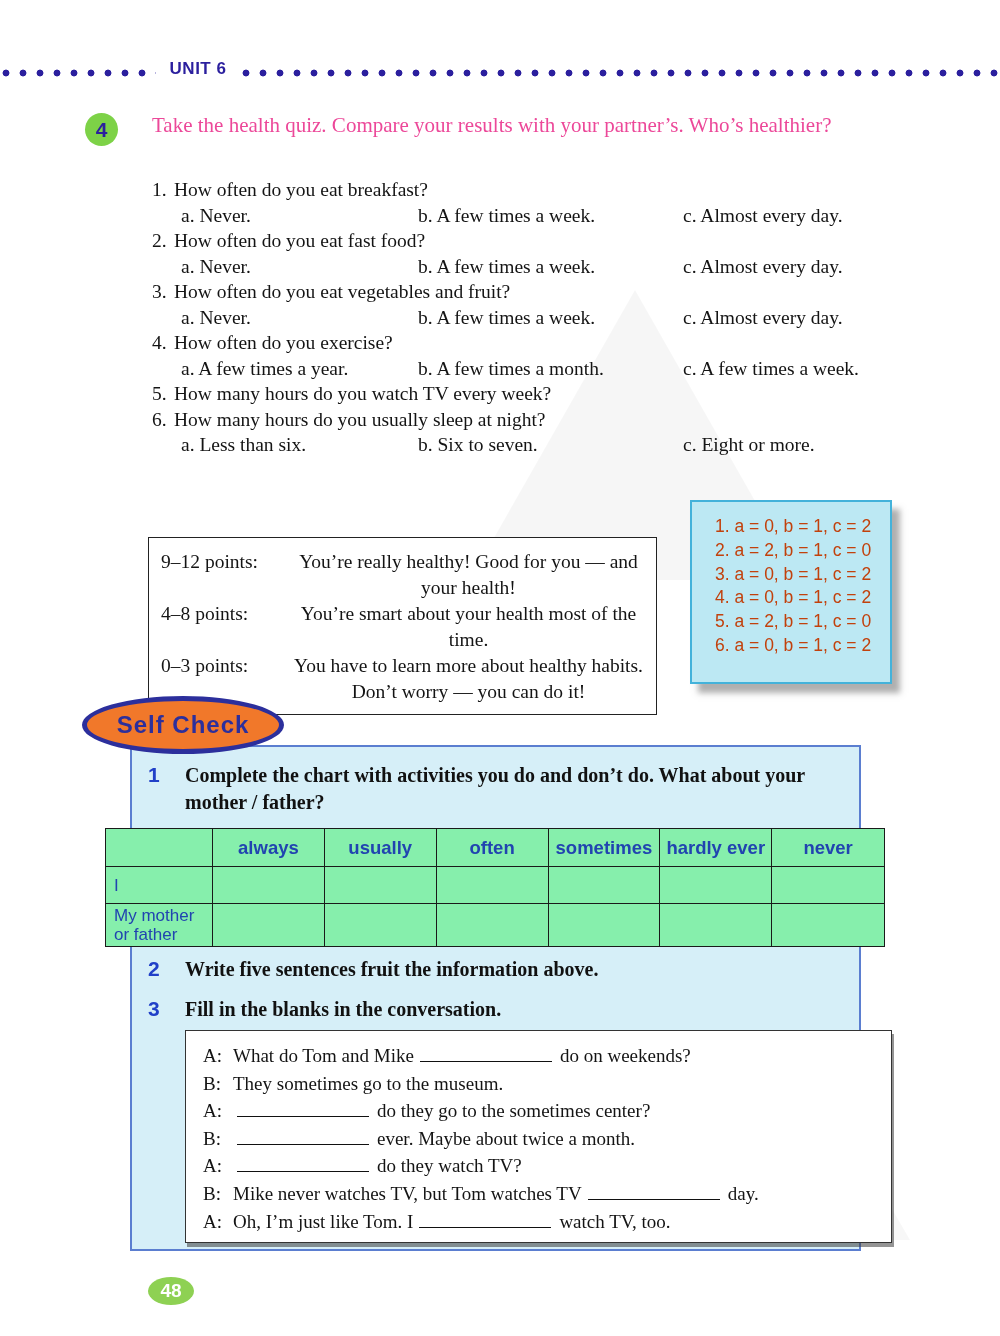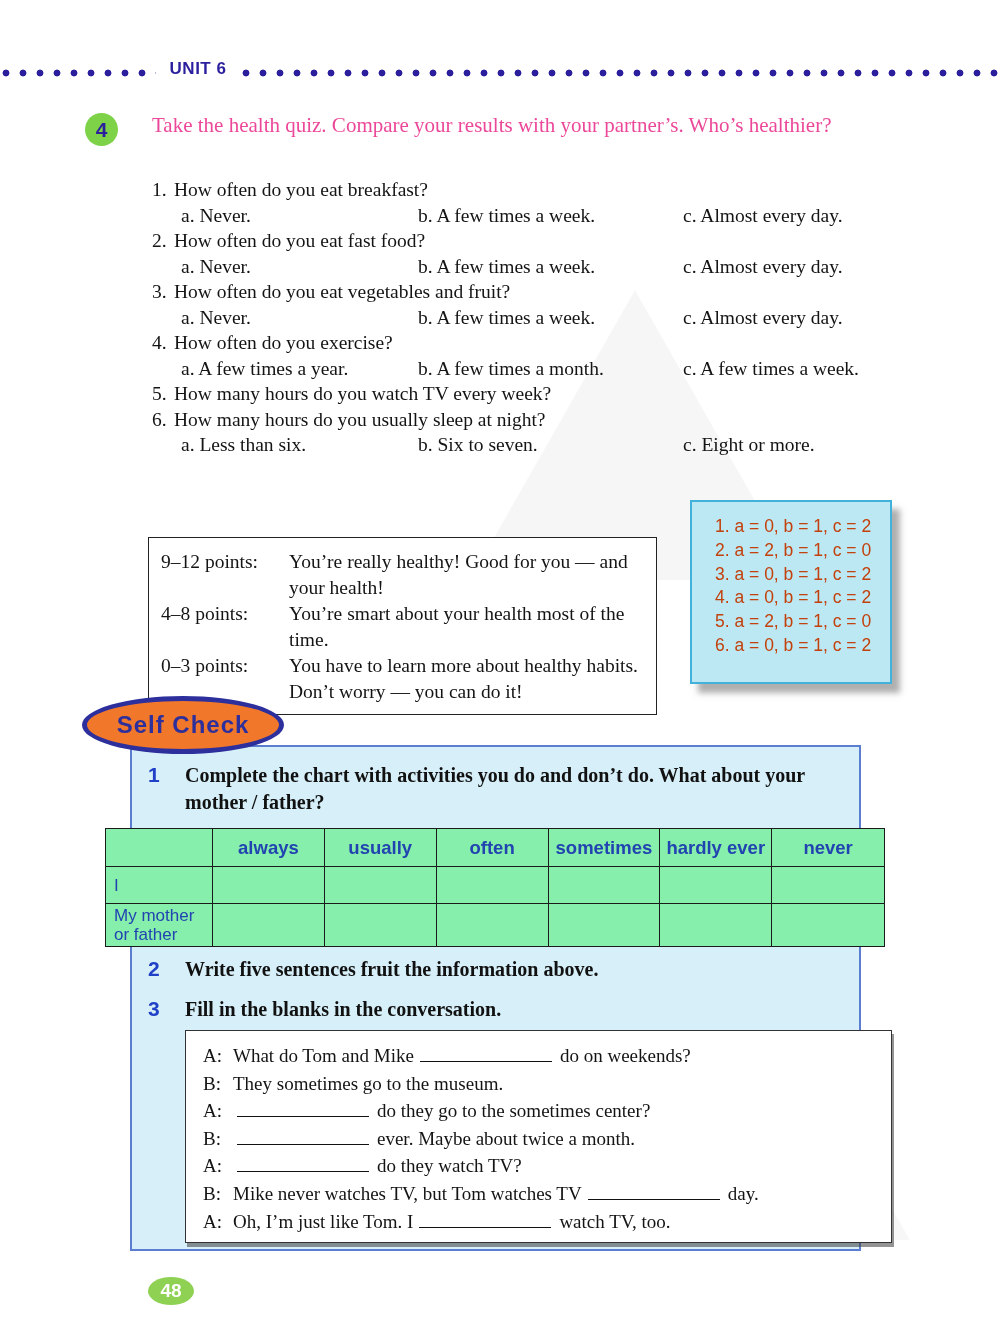--- a/index.html
+++ b/index.html
@@ -38,21 +38,21 @@
   .opt-a{position:absolute;left:29px;}
   .opt-b{position:absolute;left:266px;}
   .opt-c{position:absolute;left:531px;}
 
   
   .score-box{position:absolute;left:148px;top:497px;width:509px;height:178px;box-sizing:border-box;
              background:#ffffff;border:1.5px solid #222;padding:11px 8px 8px 12px;
              font-size:19.5px;line-height:26px;margin-top:40px;}
   .score-row{display:flex;}
   .score-range{flex:0 0 128px;}
-  .score-text{flex:1;}
+  .score-text{flex:1;text-align:center;}
 
   
   .key-box{position:absolute;left:690px;top:500px;width:202px;height:184px;box-sizing:border-box;
            background:#bce8f3;border:2px solid #43b2da;box-shadow:8px 9px 6px rgba(95,95,95,.5);
            padding:13px 0 0 23px;font-family:"Liberation Sans",sans-serif;font-size:17.5px;
            line-height:23.8px;color:#c2410c;}
 
   
   .sc-badge{position:absolute;left:82px;top:696px;width:202px;height:58px;box-sizing:border-box;
             background:#f1782a;border:5px solid #2c2f9c;border-radius:50%;z-index:3;

